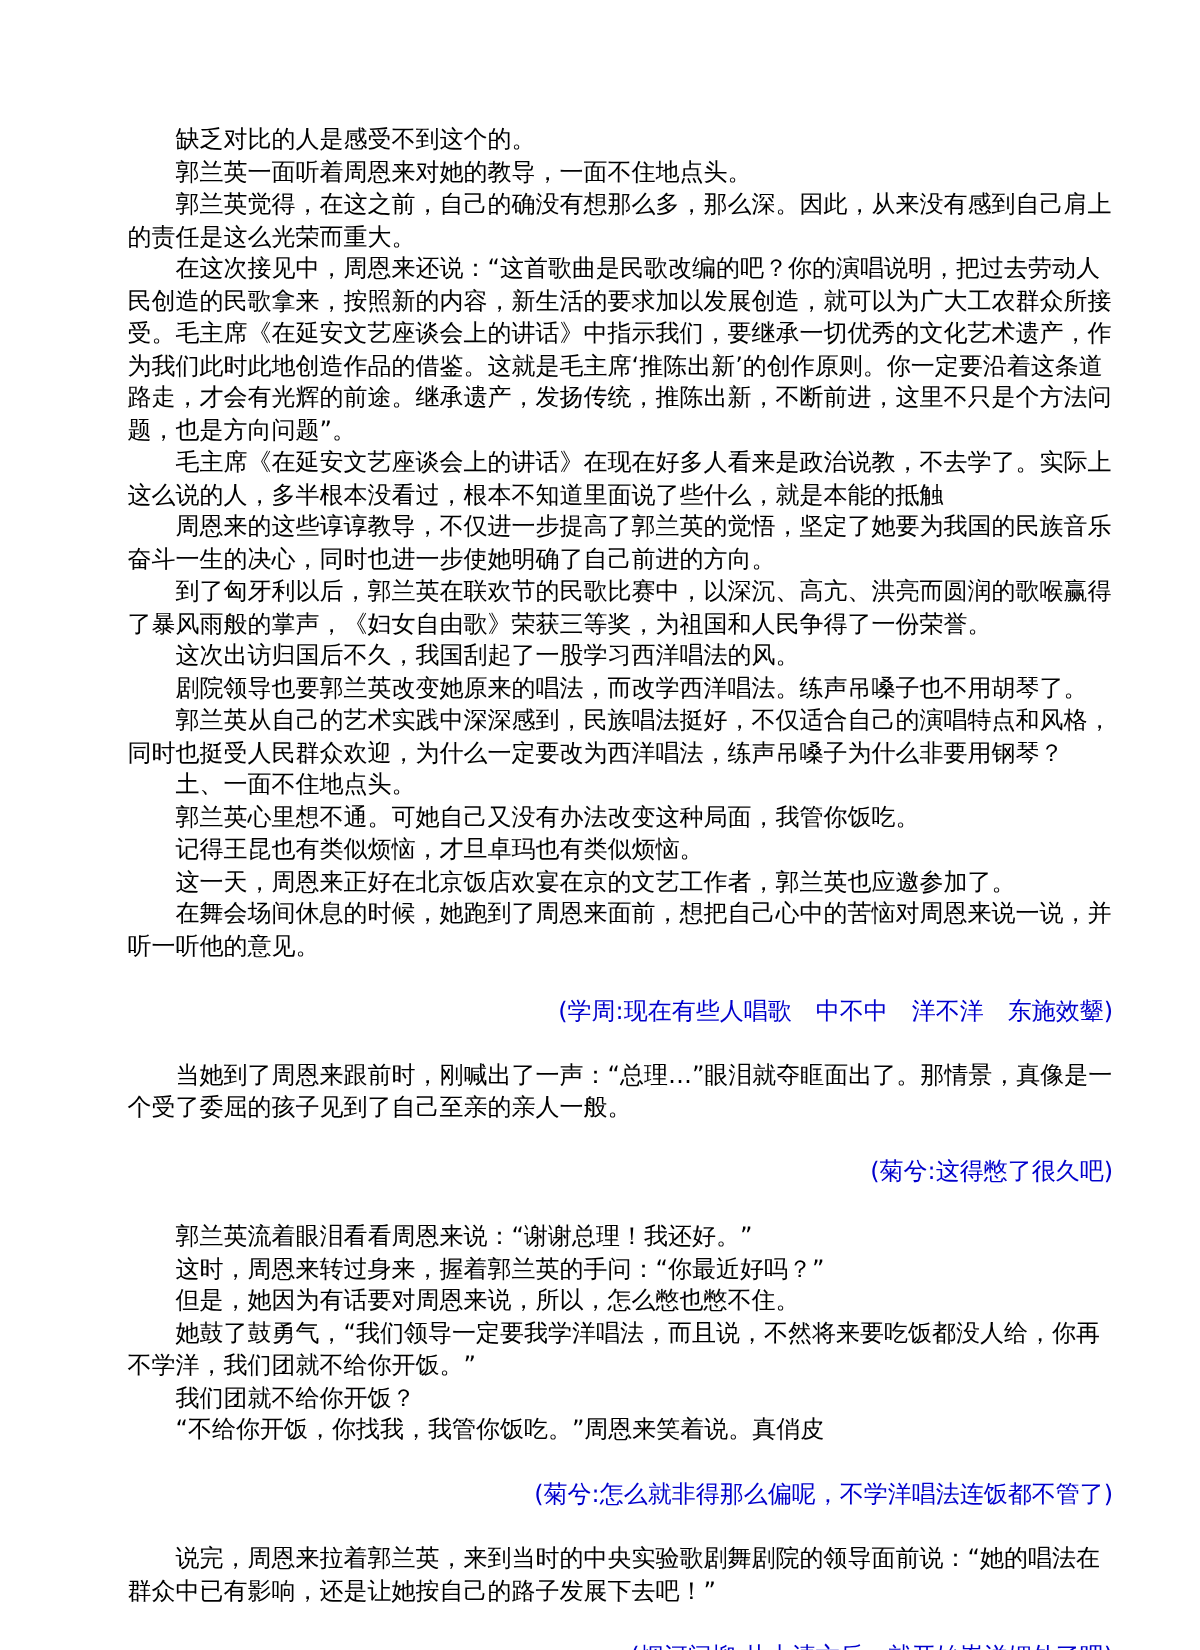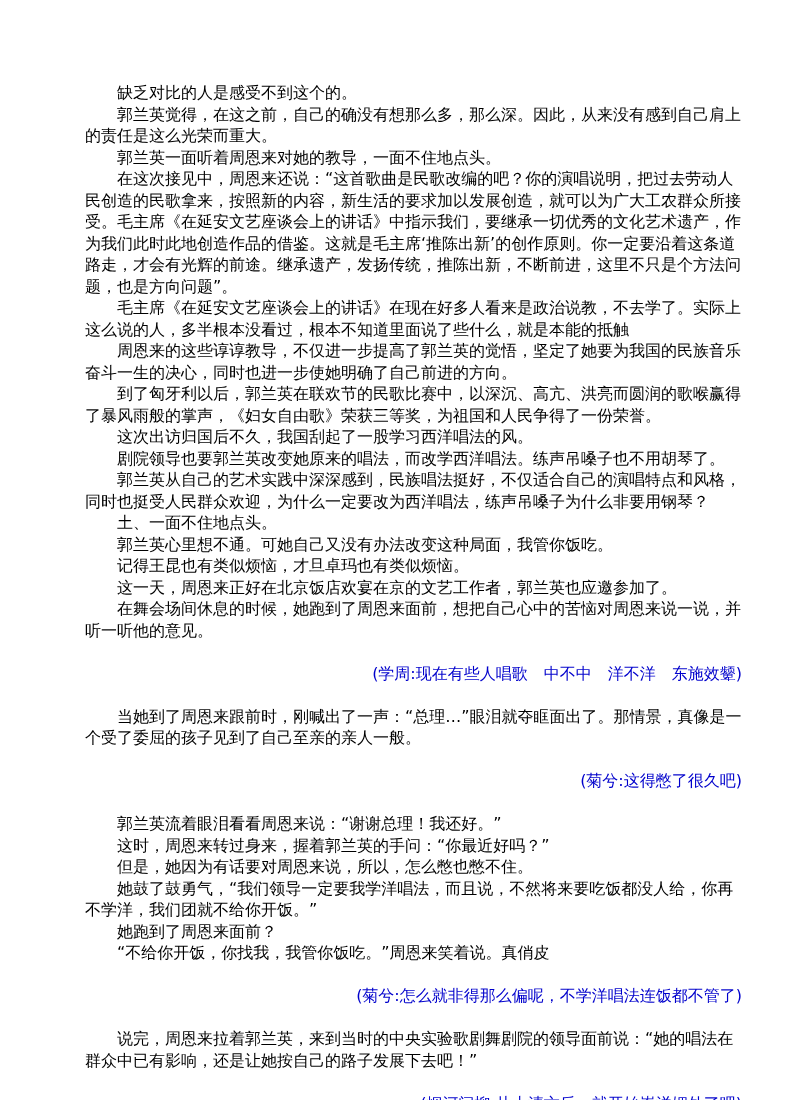--- a/index.html
+++ b/index.html
@@ -35,40 +35,40 @@
     margin: 21.5px 0;
     text-align: right;
   }
 </style>
 </head>
 <body>
 
 <div class="page">
   <div class="doc-body">
       <p class="body">缺乏对比的人是感受不到这个的。</p>
+      <p class="body">郭兰英一面听着周恩来对她的教导，一面不住地点头。</p>
       <p class="body">郭兰英觉得，在这之前，自己的确没有想那么多，那么深。因此，从来没有感到自己肩上的责任是这么光荣而重大。</p>
-      <p class="body">郭兰英一面听着周恩来对她的教导，一面不住地点头。</p>
       <p class="body">在这次接见中，周恩来还说：“这首歌曲是民歌改编的吧？你的演唱说明，把过去劳动人民创造的民歌拿来，按照新的内容，新生活的要求加以发展创造，就可以为广大工农群众所接受。毛主席《在延安文艺座谈会上的讲话》中指示我们，要继承一切优秀的文化艺术遗产，作为我们此时此地创造作品的借鉴。这就是毛主席‘推陈出新’的创作原则。你一定要沿着这条道路走，才会有光辉的前途。继承遗产，发扬传统，推陈出新，不断前进，这里不只是个方法问题，也是方向问题”。</p>
       <p class="body">毛主席《在延安文艺座谈会上的讲话》在现在好多人看来是政治说教，不去学了。实际上这么说的人，多半根本没看过，根本不知道里面说了些什么，就是本能的抵触</p>
       <p class="body">周恩来的这些谆谆教导，不仅进一步提高了郭兰英的觉悟，坚定了她要为我国的民族音乐奋斗一生的决心，同时也进一步使她明确了自己前进的方向。</p>
       <p class="body">到了匈牙利以后，郭兰英在联欢节的民歌比赛中，以深沉、高亢、洪亮而圆润的歌喉赢得了暴风雨般的掌声，《妇女自由歌》荣获三等奖，为祖国和人民争得了一份荣誉。</p>
       <p class="body">这次出访归国后不久，我国刮起了一股学习西洋唱法的风。</p>
       <p class="body">剧院领导也要郭兰英改变她原来的唱法，而改学西洋唱法。练声吊嗓子也不用胡琴了。</p>
       <p class="body">郭兰英从自己的艺术实践中深深感到，民族唱法挺好，不仅适合自己的演唱特点和风格，同时也挺受人民群众欢迎，为什么一定要改为西洋唱法，练声吊嗓子为什么非要用钢琴？</p>
       <p class="body">土、一面不住地点头。</p>
       <p class="body">郭兰英心里想不通。可她自己又没有办法改变这种局面，我管你饭吃。</p>
       <p class="body">记得王昆也有类似烦恼，才旦卓玛也有类似烦恼。</p>
       <p class="body">这一天，周恩来正好在北京饭店欢宴在京的文艺工作者，郭兰英也应邀参加了。</p>
       <p class="body">在舞会场间休息的时候，她跑到了周恩来面前，想把自己心中的苦恼对周恩来说一说，并听一听他的意见。</p>
       <p class="annotation">(学周:现在有些人唱歌　中不中　洋不洋　东施效颦)</p>
       <p class="body">当她到了周恩来跟前时，刚喊出了一声：“总理…”眼泪就夺眶面出了。那情景，真像是一个受了委屈的孩子见到了自己至亲的亲人一般。</p>
       <p class="annotation">(菊兮:这得憋了很久吧)</p>
       <p class="body">郭兰英流着眼泪看看周恩来说：“谢谢总理！我还好。”</p>
       <p class="body">这时，周恩来转过身来，握着郭兰英的手问：“你最近好吗？”</p>
       <p class="body">但是，她因为有话要对周恩来说，所以，怎么憋也憋不住。</p>
       <p class="body">她鼓了鼓勇气，“我们领导一定要我学洋唱法，而且说，不然将来要吃饭都没人给，你再不学洋，我们团就不给你开饭。”</p>
-      <p class="body">她跑到了周恩来面前？</p>
+      <p class="body">我们团就不给你开饭？</p>
       <p class="body">“不给你开饭，你找我，我管你饭吃。”周恩来笑着说。真俏皮</p>
       <p class="annotation">(菊兮:怎么就非得那么偏呢，不学洋唱法连饭都不管了)</p>
       <p class="body">说完，周恩来拉着郭兰英，来到当时的中央实验歌剧舞剧院的领导面前说：“她的唱法在群众中已有影响，还是让她按自己的路子发展下去吧！”</p>
       <p class="annotation">(烟河问柳:从大清亡后，就开始崇洋媚外了吧)</p>
     </div>
 </div>
 
 </body></html>

